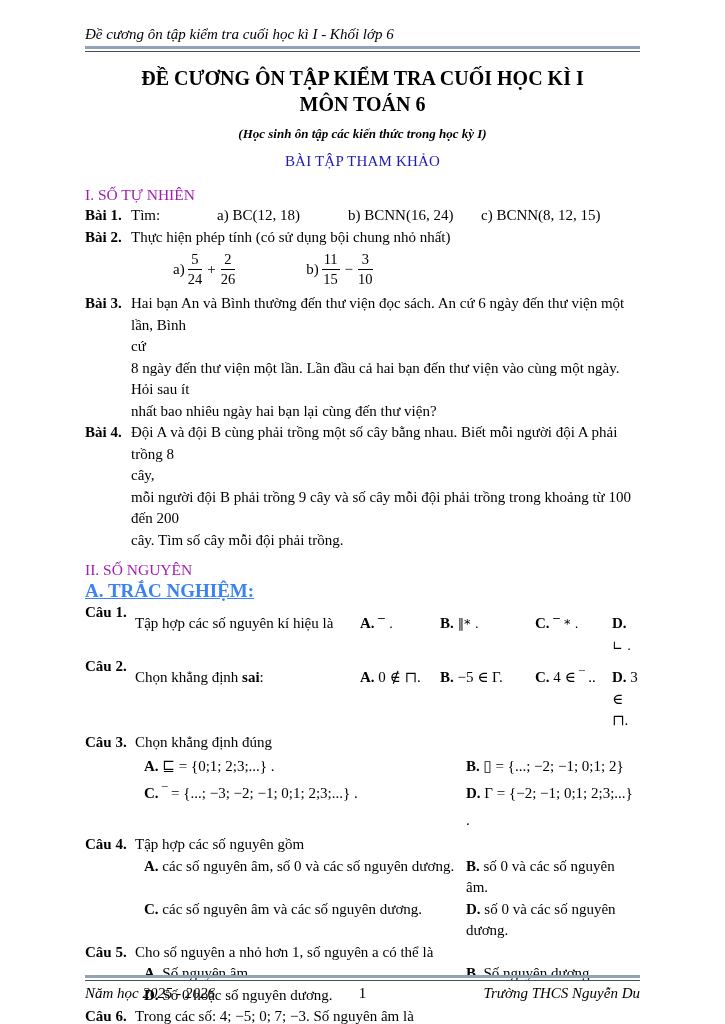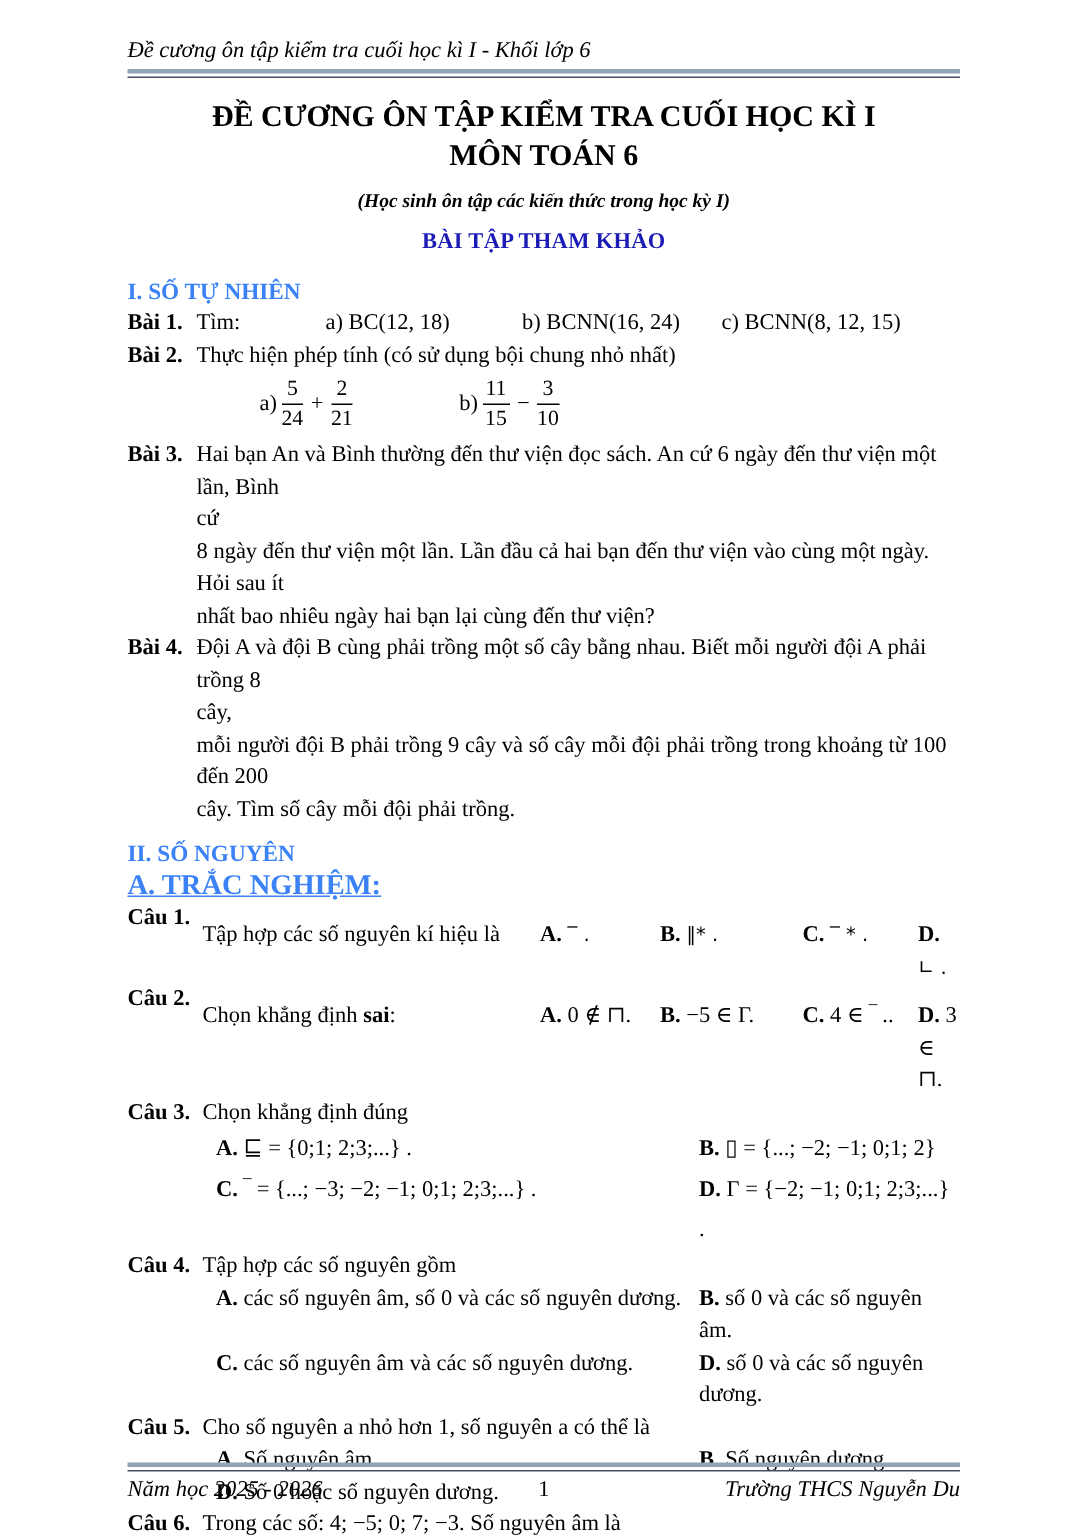--- a/index.html
+++ b/index.html
@@ -10,22 +10,22 @@
     padding:26px 85px 0 85px;
     font-family:"Liberation Serif","DejaVu Serif",serif;
     font-size:15px;color:#000;
     overflow:hidden;
     background:#fff;
   }
   .running-head{font-style:italic;font-size:15px;margin-bottom:3px;}
   .rule-double{height:2px;border-top:3px solid #92a3b8;border-bottom:1px solid #44505e;margin-bottom:13px;}
   .title{ text-align:center;font-weight:bold;font-size:20px;line-height:26px;}
   .subtitle{text-align:center;font-weight:bold;font-style:italic;font-size:13px;margin-top:9px;}
-  .ref-label{text-align:center;font-weight:bold;font-size:15px;color:#1b1bb5;margin-top:11px;letter-spacing:.2px;}
-  .sec-head{color:#3b82f6;font-weight:bold;font-size:15.5px;margin-top:14px;line-height:21px;}
+  .ref-label{text-align:center;font-weight:normal;font-size:15px;color:#1b1bb5;margin-top:11px;letter-spacing:.2px;}
+  .sec-head{color:#a21caf;font-weight:normal;font-size:15.5px;margin-top:14px;line-height:21px;}
   .sub-head{color:#3b82f6;font-weight:bold;font-size:19px;text-decoration:underline;line-height:22px;}
   .prob,.quest{display:flex;align-items:flex-start;line-height:21.5px;}
   .plabel{flex:0 0 46px;font-weight:bold;}
   .qlabel{flex:0 0 50px;font-weight:bold;}
   .pbody{flex:1;}
   .b1-row{display:flex;}
   .b1-intro{flex:0 0 86px;}
   .b1-a{flex:0 0 131px;}
   .b1-b{flex:0 0 133px;}
   .frac-row{display:flex;align-items:center;margin:3px 0 5px 88px;line-height:normal;}
@@ -83,21 +83,21 @@
   <div class="frac-row">
     <span class="frac-group">
       <span>a)</span>
       <span class="frac">
           <span class="num">5</span>
           <span class="den">24</span>
         </span>
       <span class="op">+</span>
       <span class="frac">
           <span class="num">2</span>
-          <span class="den">21</span>
+          <span class="den">26</span>
         </span>
     </span>
     <span class="frac-group">
       <span>b)</span>
       <span class="frac">
           <span class="num">11</span>
           <span class="den">15</span>
         </span>
       <span class="op">−</span>
       <span class="frac">

